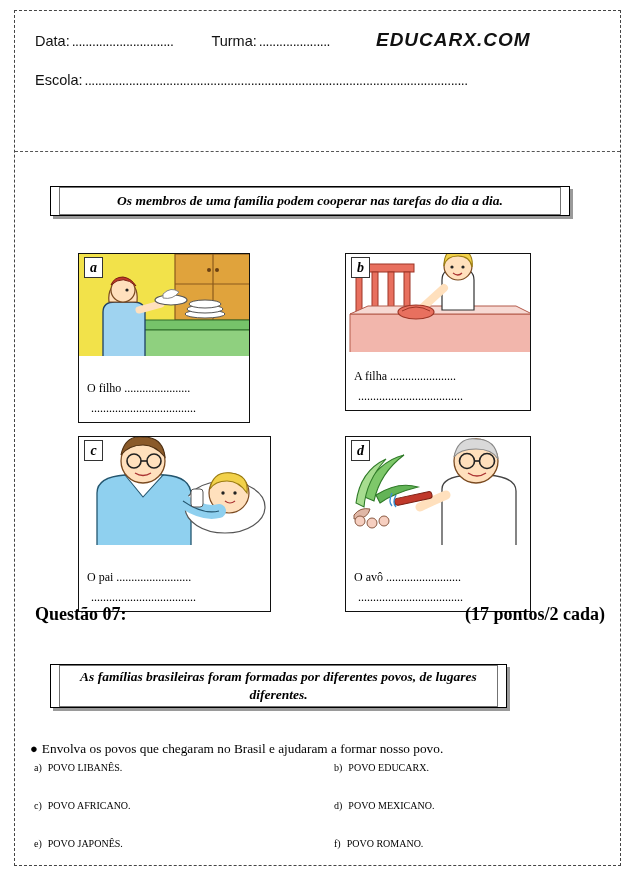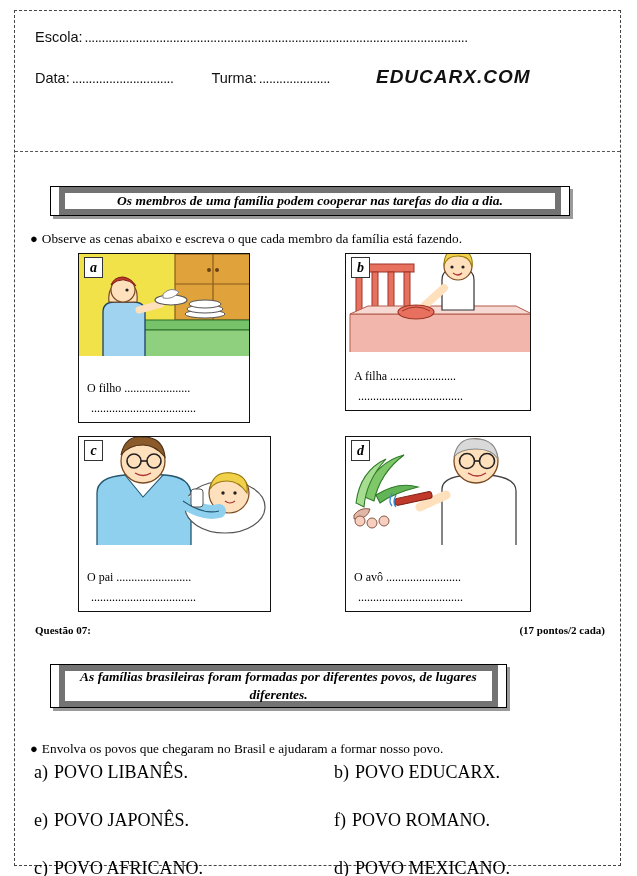--- a/index.html
+++ b/index.html
@@ -99,21 +99,21 @@
     font-style: italic;
     font-size: 13.5px;
     line-height: 18px;
     color: #000;
     display: flex;
     align-items: center;
     justify-content: center;
     padding: 0 8px;
   }
   .banner-inner {
-    border: 6px solid #737373;
+    border: 1px solid #737373;
     width: 100%;
     height: 100%;
     display: flex;
     align-items: center;
     justify-content: center;
     box-sizing: border-box;
     padding: 3px 6px;
   }
   #banner1 {
     left: 50px; top: 186px; width: 520px; height: 30px;
@@ -177,90 +177,87 @@
     line-height: 20px;
     color: #000;
     box-sizing: border-box;
   }
   .answer .l2 { display: block; padding-left: 4px; }
 
   
   .qrow {
     position: absolute;
     left: 35px;
-    top: 624px;
+    top: 604px;
     width: 570px;
     font-family: "Liberation Serif", serif;
     font-weight: bold;
-    font-size: 11px;
+    font-size: 18px;
     display: flex;
     justify-content: space-between;
   }
 
   
   .options {
     position: absolute;
     left: 34px;
     top: 762px;
     width: 560px;
   }
   .opt-row {
     display: flex;
     margin-bottom: 27px;
   }
   .opt {
     font-family: "Liberation Serif", serif;
-    font-size: 18px;
+    font-size: 10px;
     white-space: nowrap;
   }
   .opt .k { margin-right: 6px; }
   .opt-col1 { width: 300px; }
 
   
   svg { display: block; }
 </style>
 </head>
 <body>
 
 <div class="page">
 
   <div class="sheet-border"></div>
 
   <div class="header">
-
-    <div class="hdr-line row1">
-      <span class="lbl">Escola:</span>
-      <span class="dots">.................................................................................................................</span>
-    </div>
 
     <div class="hdr-line row2">
       <span class="seg1">
         <span class="lbl">Data:</span>
         <span class="dots">..............................</span>
       </span>
       <span class="gap"></span>
       <span class="seg2">
         <span class="lbl">Turma:</span>
         <span class="dots">.....................</span>
       </span>
       <span class="logo">EDUCARX.COM</span>
     </div>
 
+    <div class="hdr-line row1">
+      <span class="lbl">Escola:</span>
+      <span class="dots">.................................................................................................................</span>
+    </div>
+
   </div>
   <div class="hdr-sep"></div>
 
   <div class="banner" id="banner1">
     <div class="banner-inner">
       <span>Os membros de uma família podem cooperar nas tarefas do dia a dia.</span>
     </div>
   </div>
 
-  <div class="instruction" id="instr1">
-    <span class="bullet">●</span><span>Observe as cenas abaixo e escreva o que cada membro da família está fazendo.</span>
-  </div>
 
   <div class="card" id="card-a">
     <div class="scene">
       <svg width="172" height="105" viewBox="0 0 172 105">
         <rect x="0" y="0" width="172" height="105" fill="#f2e24a"></rect>
 
         <rect x="96" y="0" width="76" height="66" fill="#e0a33c" stroke="#8a5a1c" stroke-width="1.2"></rect>
         <line x1="134" y1="0" x2="134" y2="66" stroke="#8a5a1c" stroke-width="1.2"></line>
         <line x1="96" y1="30" x2="172" y2="30" stroke="#8a5a1c" stroke-width="1.2"></line>
         <circle cx="130" cy="16" r="2" fill="#6a4012"></circle>
@@ -416,29 +413,29 @@
     <div class="opt-row">
       <div class="opt opt-col1">
         <span class="k">a)</span><span>POVO LIBANÊS.</span>
       </div>
       <div class="opt">
         <span class="k">b)</span><span>POVO EDUCARX.</span>
       </div>
     </div>
     <div class="opt-row">
       <div class="opt opt-col1">
+        <span class="k">c)</span><span>POVO AFRICANO.</span>
+      </div>
+      <div class="opt">
+        <span class="k">d)</span><span>POVO MEXICANO.</span>
+      </div>
+    </div>
+    <div class="opt-row">
+      <div class="opt opt-col1">
         <span class="k">e)</span><span>POVO JAPONÊS.</span>
       </div>
       <div class="opt">
         <span class="k">f)</span><span>POVO ROMANO.</span>
       </div>
     </div>
-    <div class="opt-row">
-      <div class="opt opt-col1">
-        <span class="k">c)</span><span>POVO AFRICANO.</span>
-      </div>
-      <div class="opt">
-        <span class="k">d)</span><span>POVO MEXICANO.</span>
-      </div>
-    </div>
   </div>
 
 </div>
 
 </body></html>

